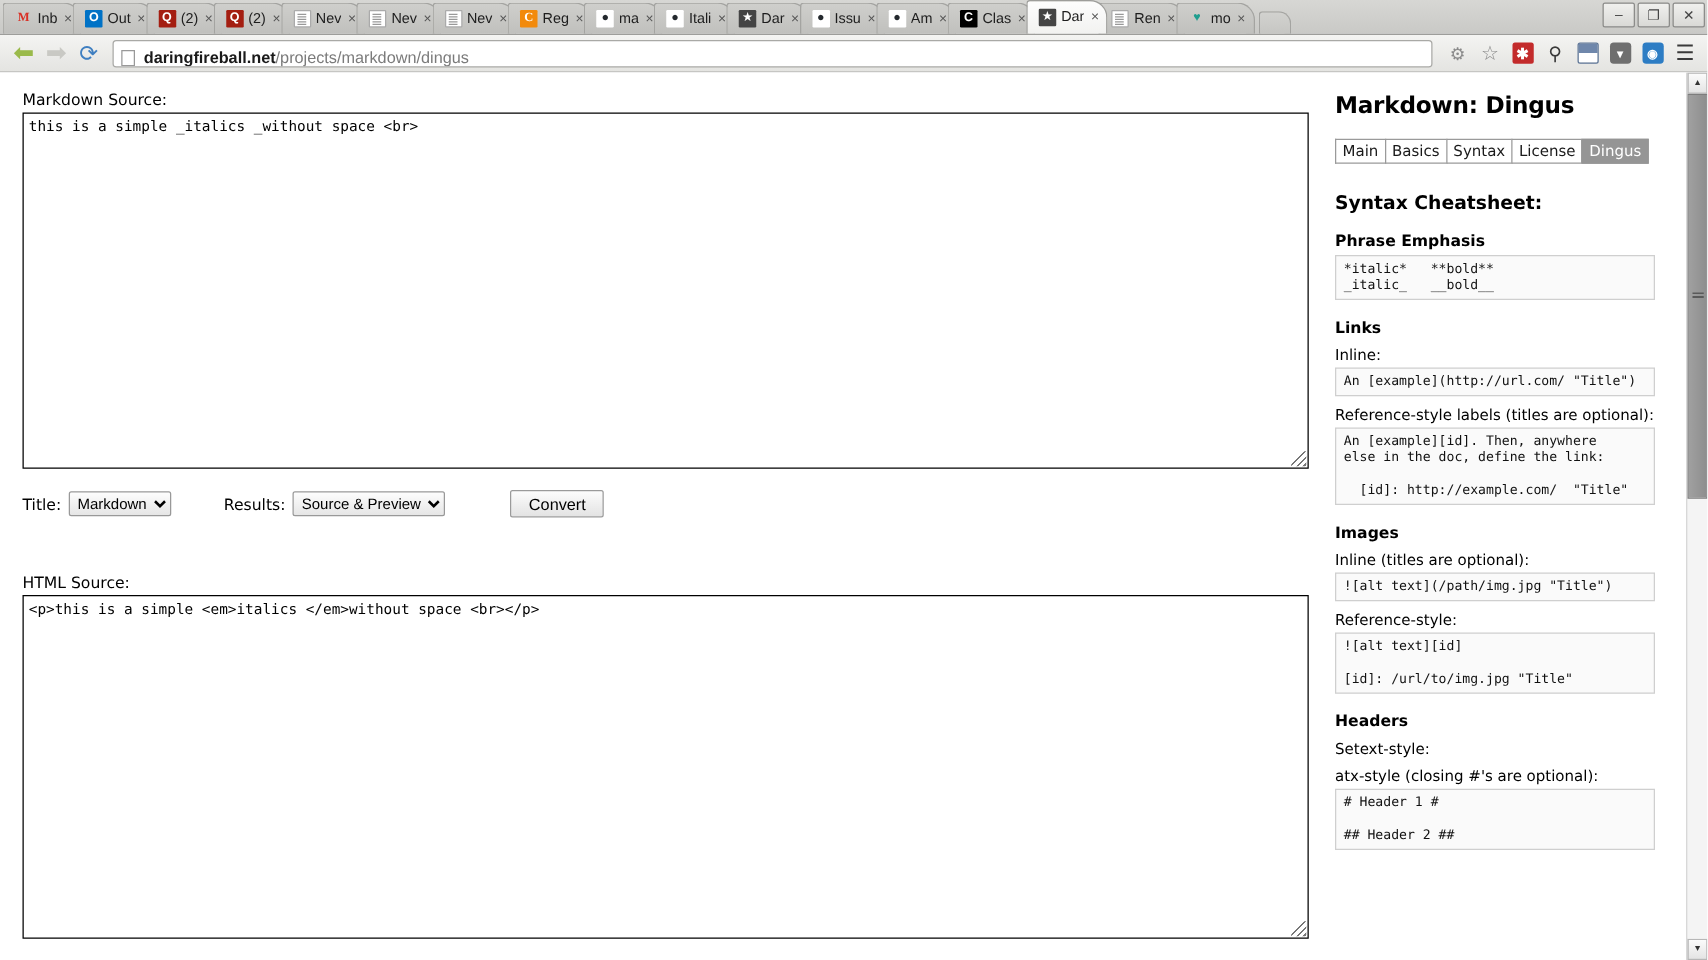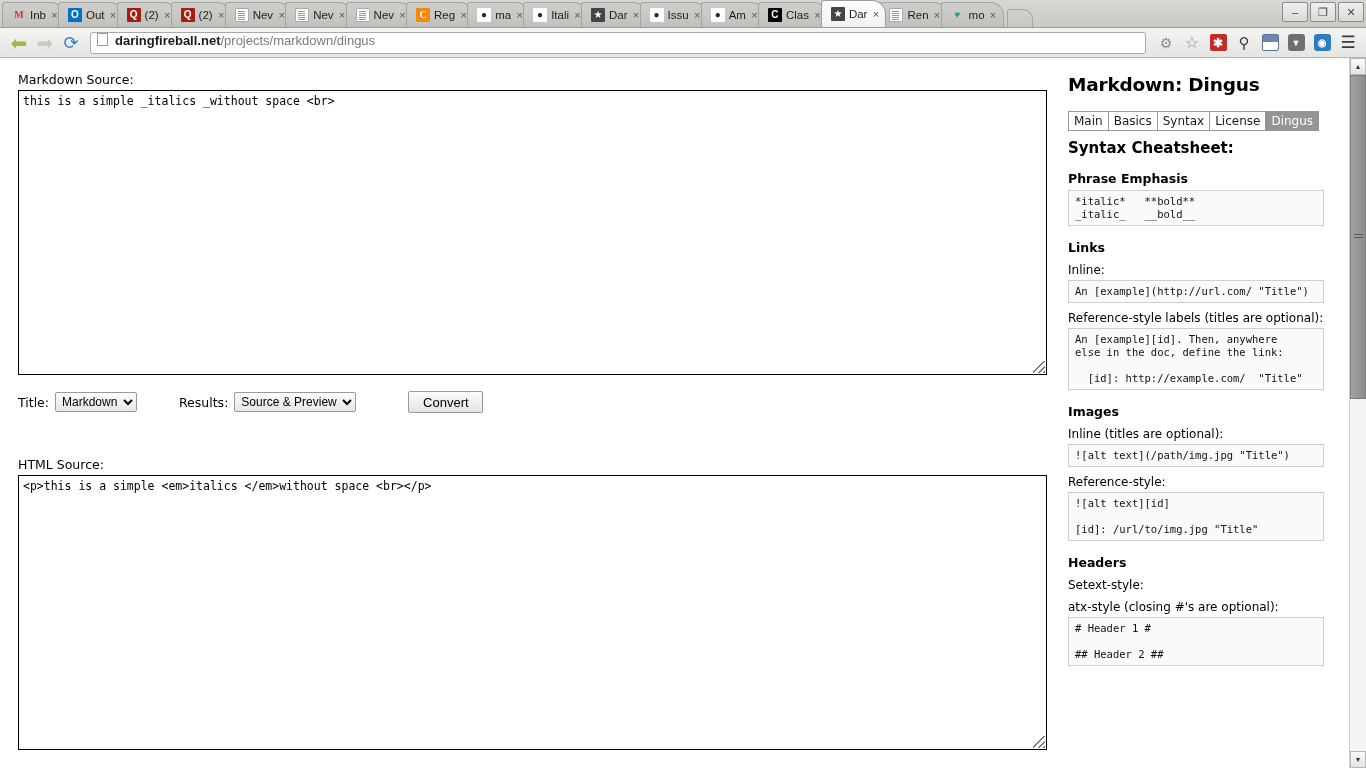--- a/index.html
+++ b/index.html
@@ -136,21 +136,21 @@
     font-size: 17px;
   }
   .urlbox {
     flex: 1 1 auto;
     height: 22px;
     margin: 0 6px;
     background: #fff;
     border: 1px solid #a9a9a6;
     border-radius: 3px;
     display: flex;
-    align-items: flex-start;
+    align-items: flex-end;
     padding: 0 6px;
     font-size: 13px;
     overflow: hidden;
   }
   .pageicon {
     width: 11px; height: 13px;
     background: #fff;
     border: 1px solid #999;
     margin-right: 7px;
     flex: 0 0 11px;
@@ -272,21 +272,21 @@
 
   
   .side-h1 {
     font-size: 18.5px;
     font-weight: bold;
     color: #000;
     margin: 2px 0 16px 0;
     font-family: "DejaVu Sans", sans-serif;
     letter-spacing: -0.2px;
   }
-  .navtabs { display: flex; margin-bottom: 8px; }
+  .navtabs { display: flex; margin-bottom: 22px; }
   .navtab {
     border: 1px solid #9a9a9a;
     border-right: none;
     padding: 2px 5px;
     font-size: 12px;
     color: #1a1a1a;
     background: #fff;
     cursor: pointer;
     font-family: "DejaVu Sans", sans-serif;
   }

